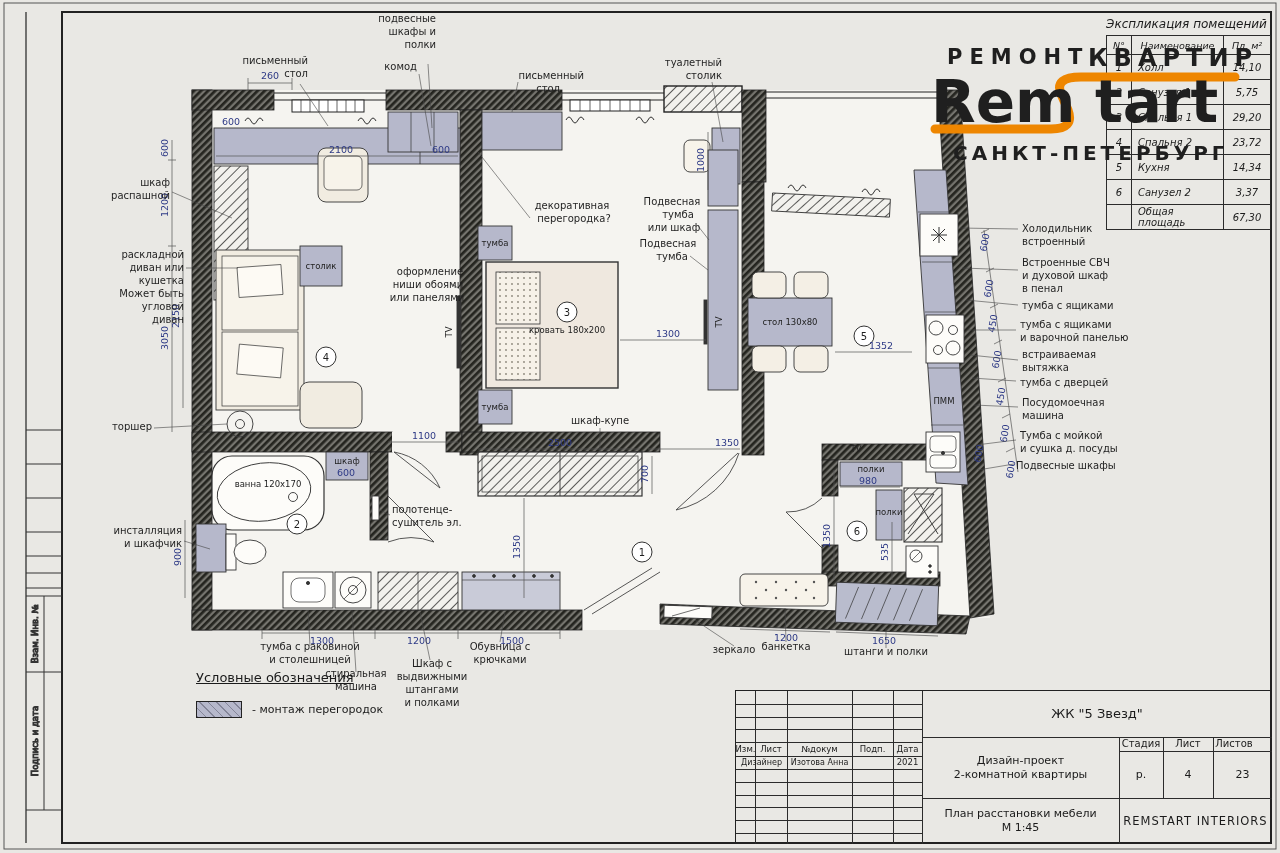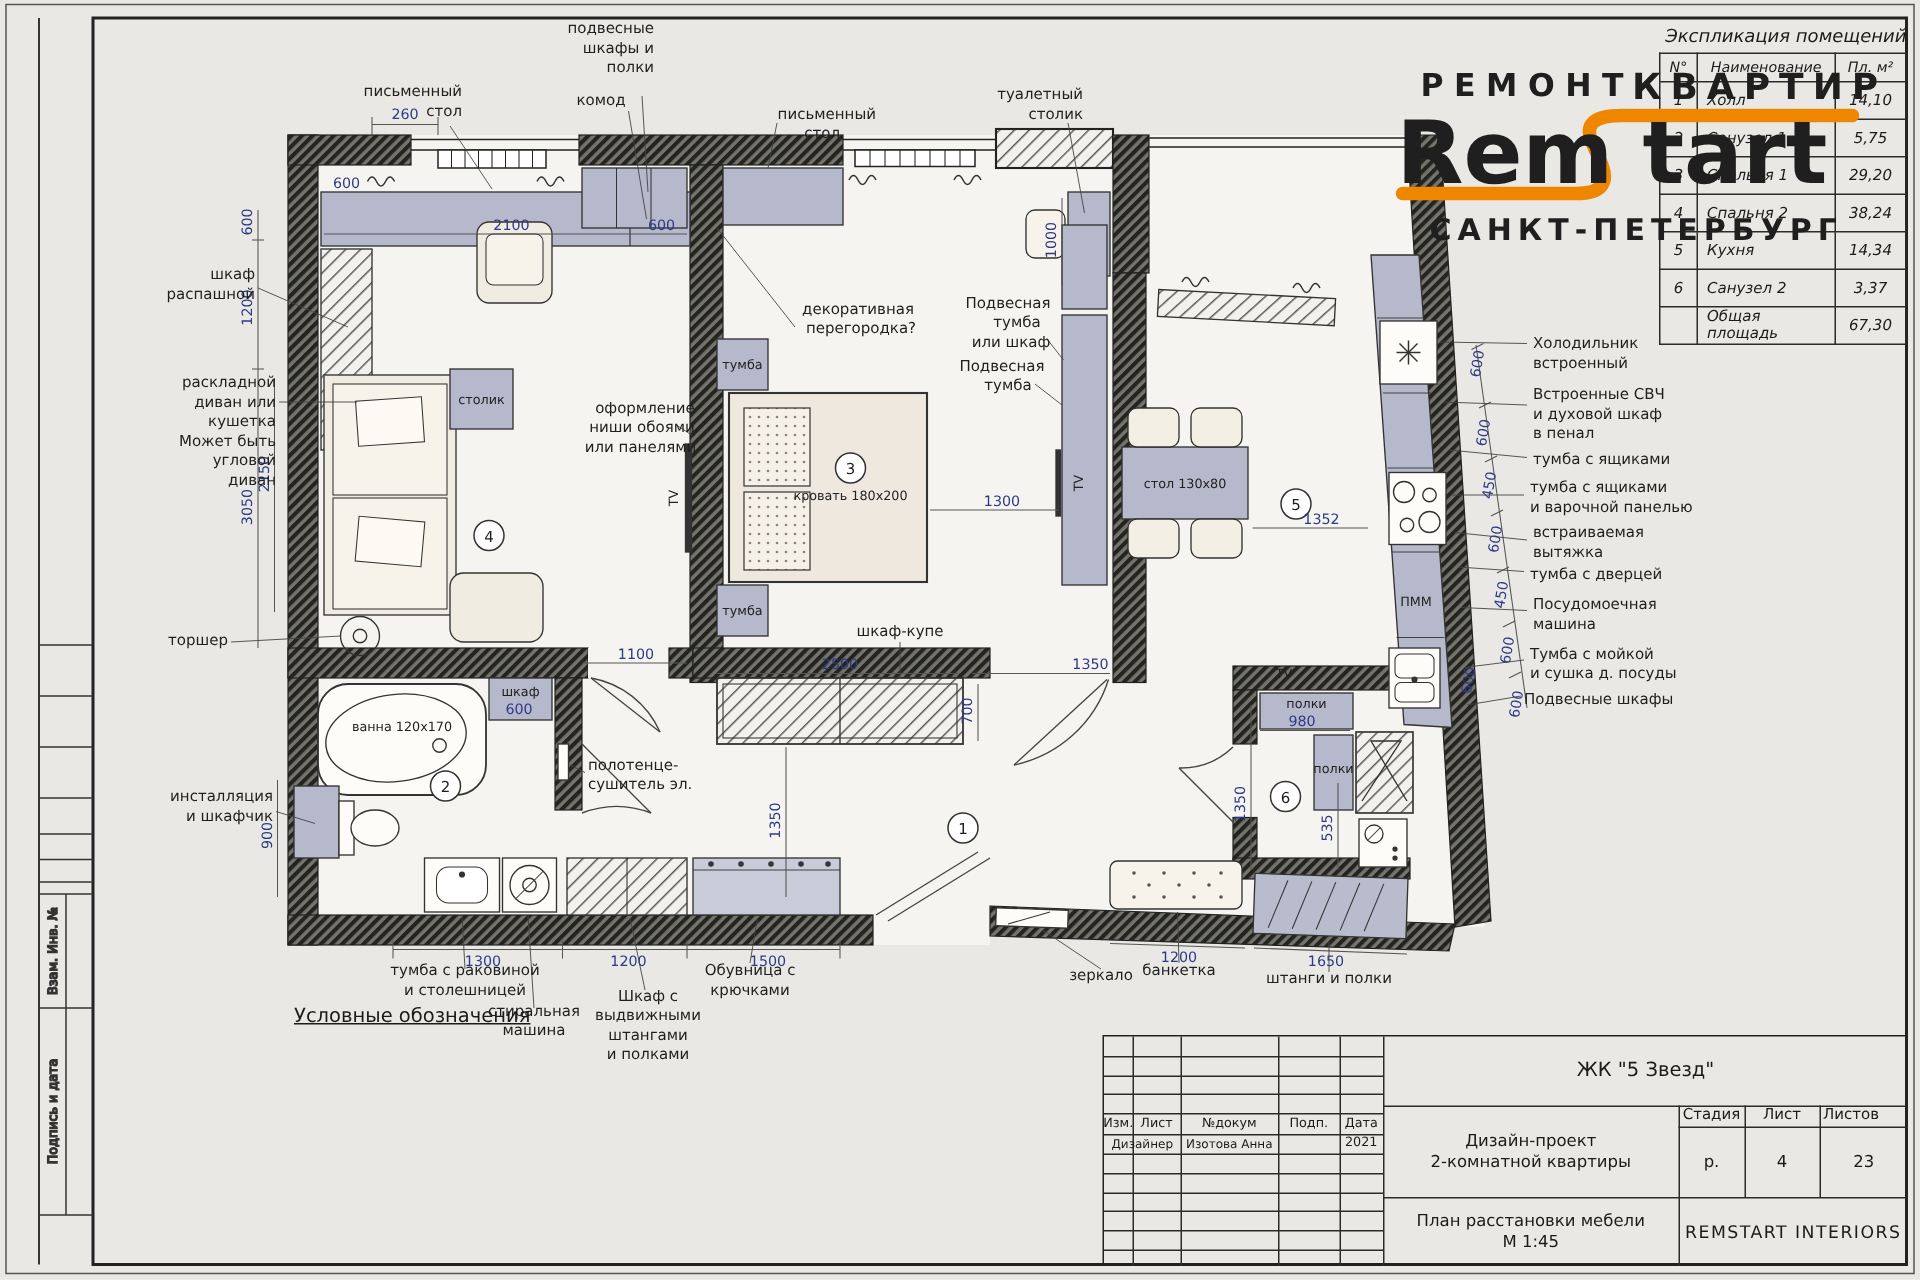--- a/index.html
+++ b/index.html
@@ -6,21 +6,21 @@
   .page{position:relative;width:1280px;height:853px;background:#e9e8e4;
         font-family:"DejaVu Sans",sans-serif;overflow:hidden;color:#1b1b1b;}
   svg{position:absolute;left:0;top:0;}
   svg text{font-family:"DejaVu Sans",sans-serif;fill:#1f1f1f;}
   .lbl{font-size:10px;}
   .d{font-size:9.5px;fill:#2e3a86;}
   .fur{font-size:8.5px;fill:#222;}
   .rm{font-size:10px;}
   
   .sched{position:absolute;left:1106px;top:14px;width:165px;font-style:italic;z-index:3;}
-  .sched .ttl{text-align:right;font-size:12px;height:21px;line-height:21px;}
+  .sched .ttl{text-align:left;font-size:12px;height:21px;line-height:21px;}
   .sched table{border-collapse:collapse;width:165px;background:transparent;}
   .sched td{border:1px solid #2b2b2b;font-size:10px;padding:0 2px;height:24px;text-align:center;}
   .sched tr.hd td{height:18px;font-size:9.5px;}
   .sched td.nm{text-align:left;padding-left:6px;}
   
   .logo{position:absolute;left:925px;top:32px;width:352px;height:150px;z-index:5;pointer-events:none;}
   
   .legend{position:absolute;left:196px;top:670px;width:300px;z-index:2;}
   .legend .lt{font-size:13px;font-weight:normal;text-decoration:underline;}
   .legend .row{display:flex;align-items:center;margin-top:16px;}
@@ -509,21 +509,21 @@
             <td>5,75</td>
           </tr>
     <tr>
             <td>3</td>
             <td class="nm">Спальня 1</td>
             <td>29,20</td>
           </tr>
     <tr>
             <td>4</td>
             <td class="nm">Спальня 2</td>
-            <td>38,24</td>
+            <td>23,72</td>
           </tr>
     <tr>
             <td>5</td>
             <td class="nm">Кухня</td>
             <td>14,34</td>
           </tr>
     <tr>
             <td>6</td>
             <td class="nm">Санузел 2</td>
             <td>3,37</td>
@@ -543,20 +543,24 @@
     <text x="163" y="34" font-size="24" font-weight="bold" letter-spacing="6" fill="#171512">КВАРТИР</text>
     <path d="M10,97 L126,97 Q 150,97 143,78 L136,62 Q 129,45 156,45 L310,45" fill="none" stroke="#ee8600" stroke-width="9" stroke-linecap="round"></path>
     <text x="6" y="90" font-family="DejaVu Serif, serif" font-size="58" font-weight="bold" fill="#171512">Rem</text>
     <text x="170" y="90" font-family="DejaVu Serif, serif" font-size="58" font-weight="bold" fill="#171512">tart</text>
     <text x="28" y="128" font-size="20" font-weight="bold" letter-spacing="4" fill="#e98a00">САНКТ-ПЕТЕРБУРГ</text>
   </svg>
 </div>
 
 <div class="legend">
   <div class="lt">Условные обозначения</div>
+  <div class="row">
+    <div class="sw"></div>
+    <div class="li">- монтаж перегородок</div>
+  </div>
 </div>
 
 <div class="tb">
 
   <div class="tbl" style="left:186px;top:0;width:1.4px;height:153px"></div>
   <div class="tbl" style="left:0;top:51px;width:186px;height:1px"></div>
   <div class="tbl" style="left:0;top:12.7px;width:186px;height:1px"></div>
   <div class="tbl" style="left:0;top:25.5px;width:186px;height:1px"></div>
   <div class="tbl" style="left:0;top:38.2px;width:186px;height:1px"></div>
   <div class="tbl" style="left:0;top:65px;width:186px;height:1.4px"></div>

